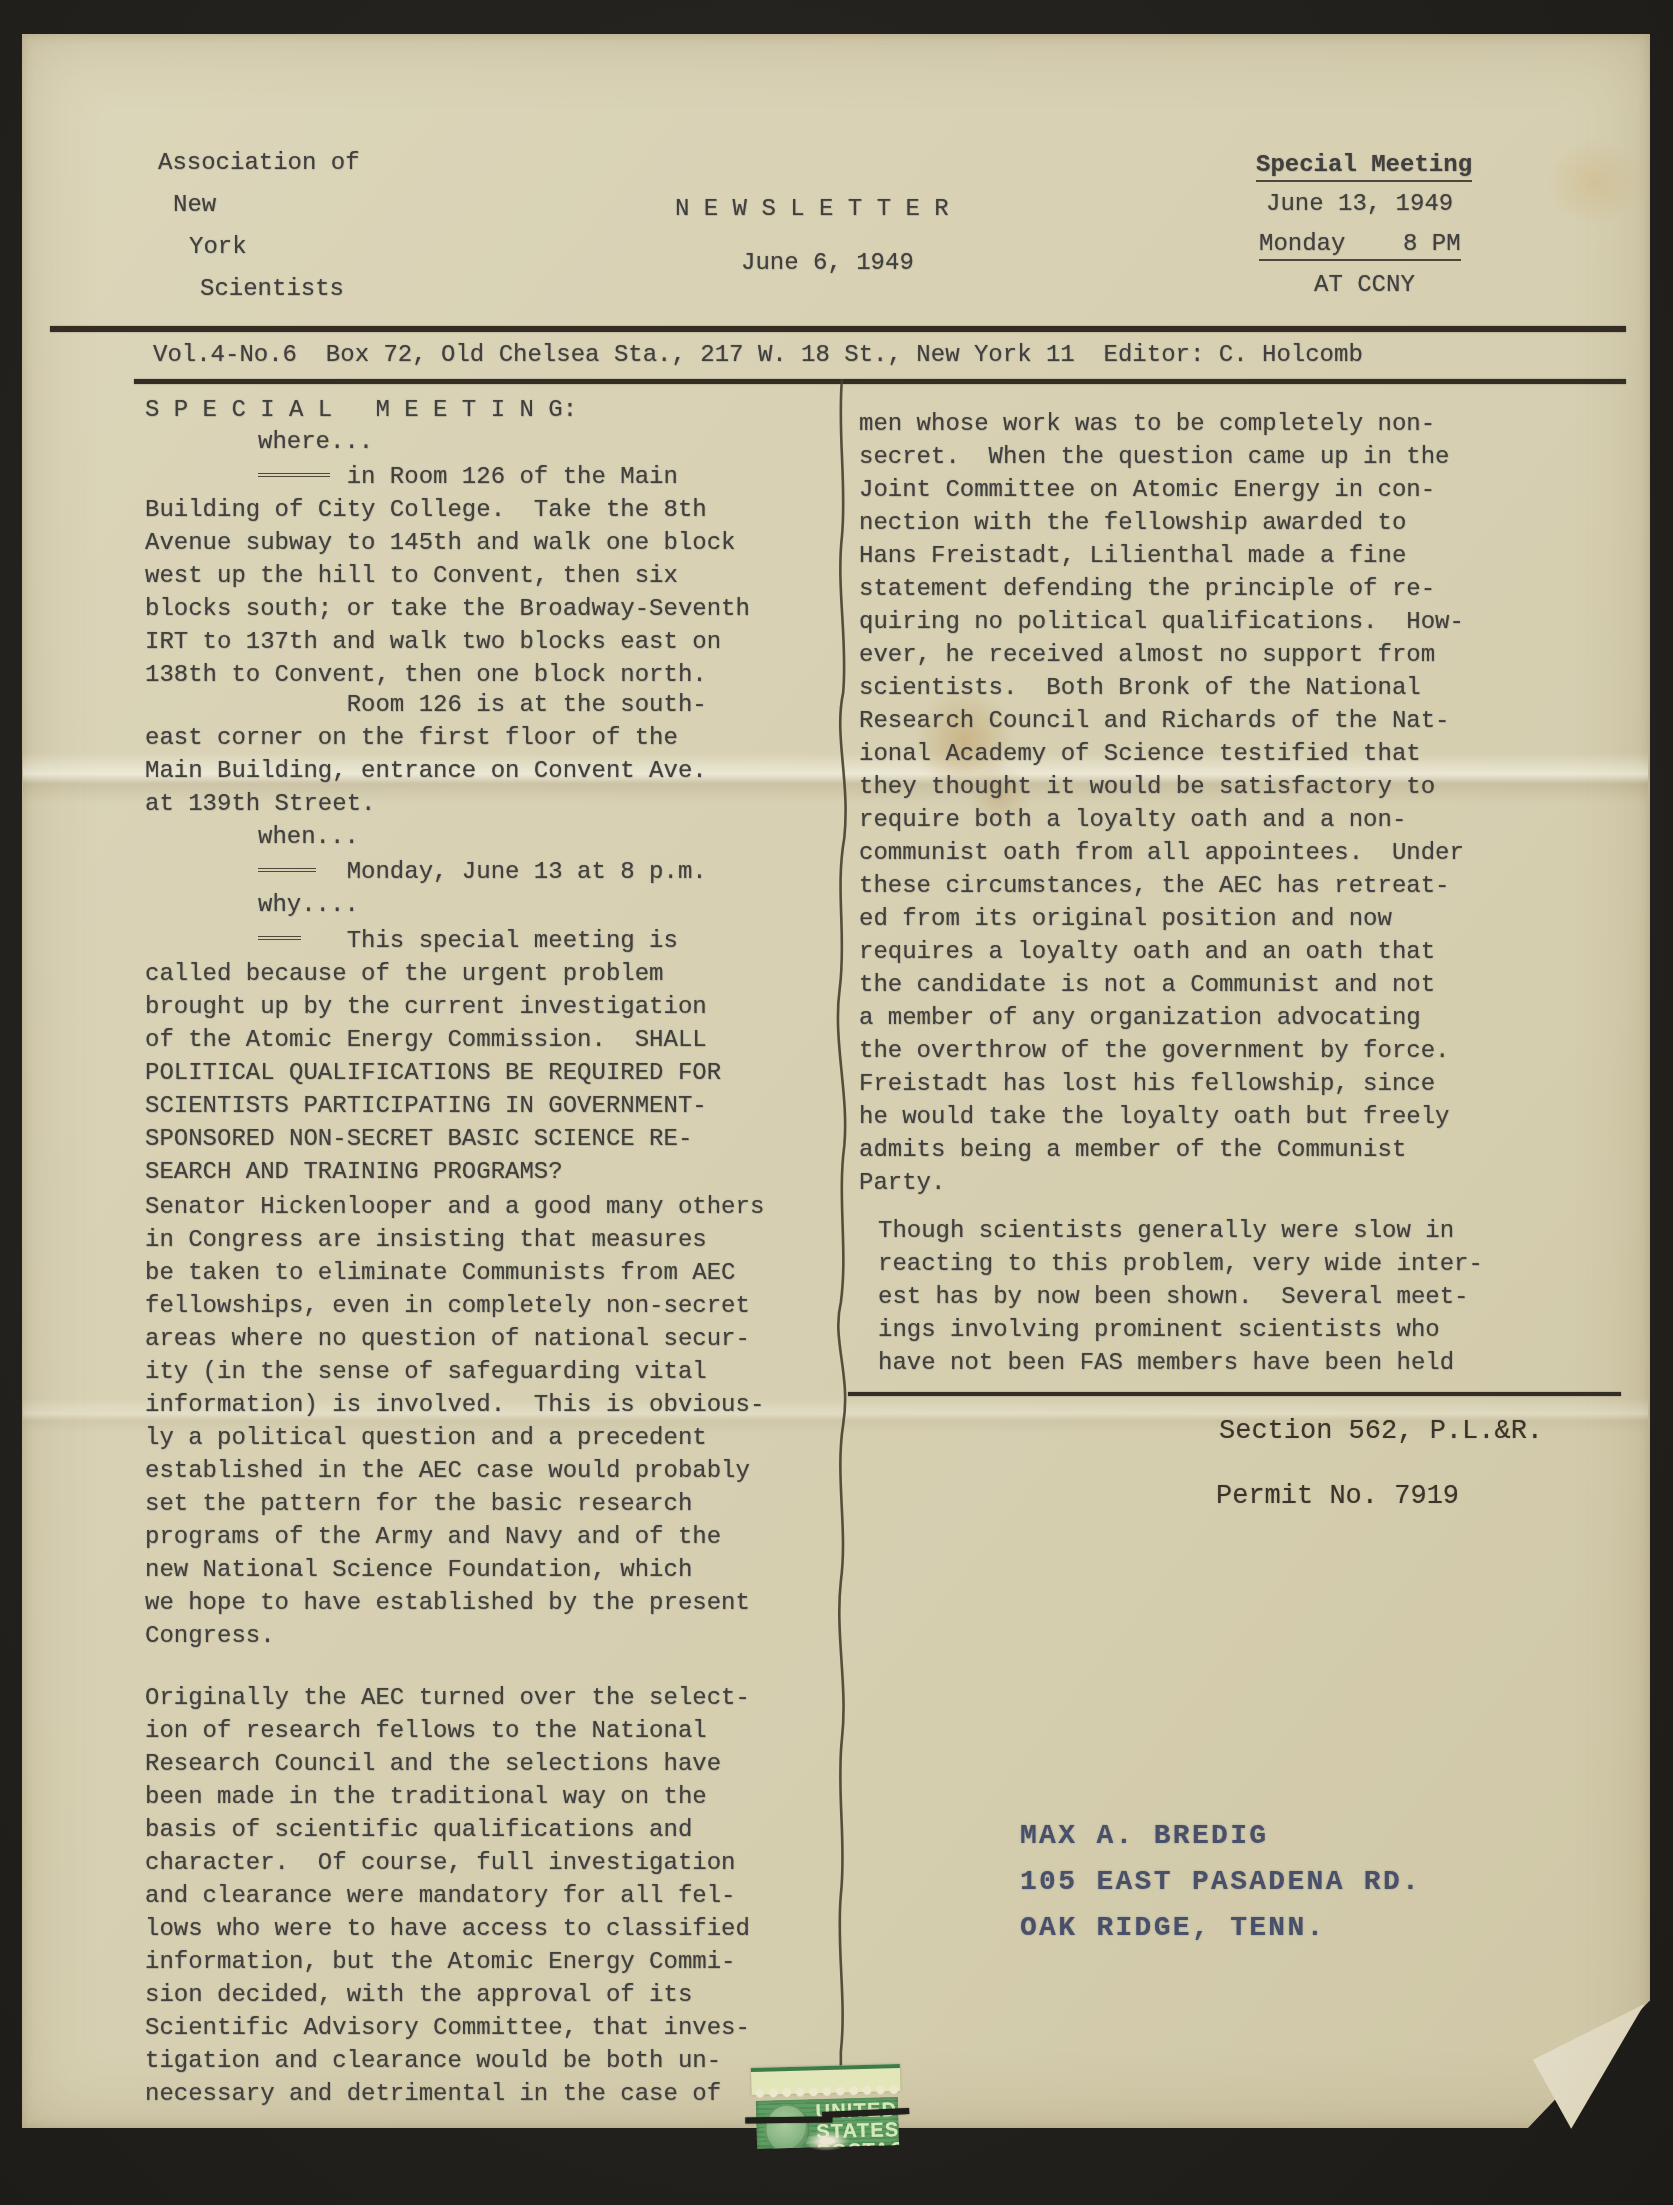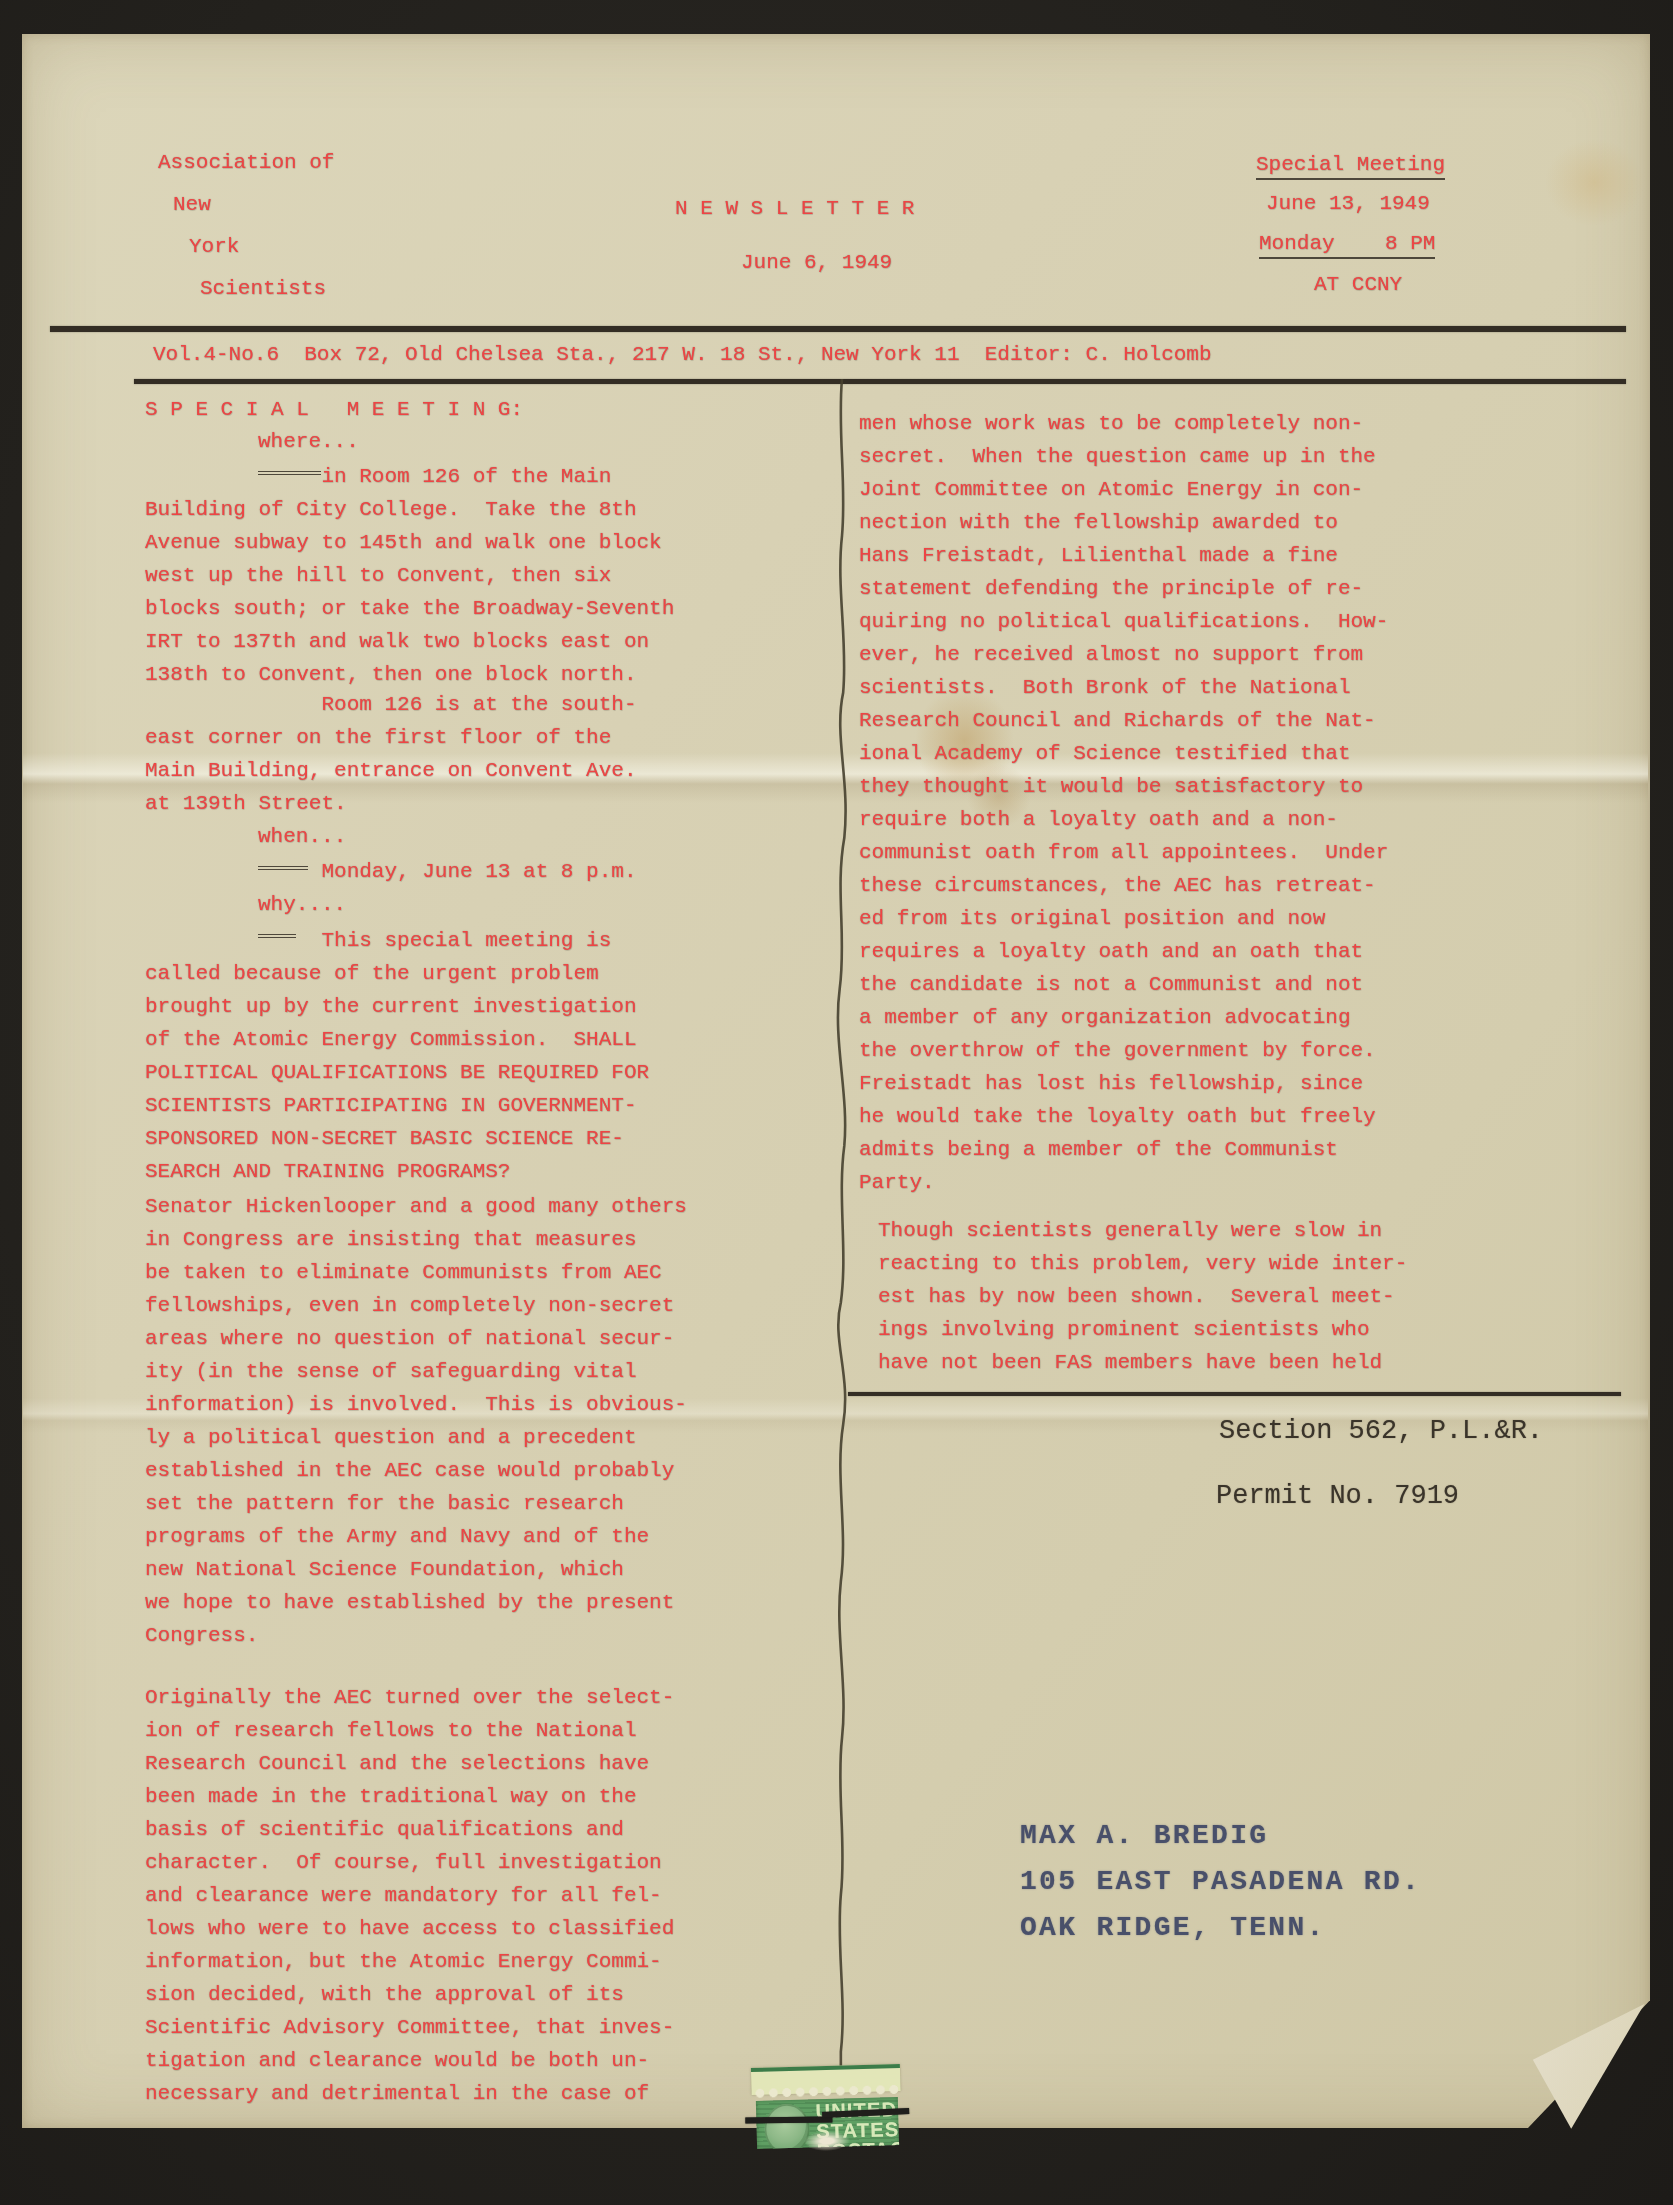--- a/index.html
+++ b/index.html
@@ -14,21 +14,21 @@
     clip-path:polygon(0 0,100% 0,100% 93.9%,92.5% 100%,0 100%);
     box-shadow:inset 0 0 70px rgba(120,100,60,.25), inset 0 0 10.5px rgba(110,90,55,.25);
   }
   .fold{
     position:absolute;left:1528px;top:2000px;width:120px;height:130px;
     background:linear-gradient(115deg,#e4decb 0%,#ded7bd 60%,#d5cdab 100%);
     clip-path:polygon(97% 3%, 4% 46%, 36% 99%);
     filter:drop-shadow(-1.7px -1.7px 1.7px rgba(70,55,30,.45));
   }
   .typed{
-    position:absolute;white-space:pre;color:#ef4444;font-size:21px;line-height:33px;
+    position:absolute;white-space:pre;color:#404040;font-size:24px;line-height:33px;
     text-shadow:0 0 1.2px rgba(55,48,38,.45), 0.6px 0.6px 0 rgba(55,48,38,.12);
   }
   .u5{border-bottom:2.9px solid rgba(53,47,38,.85);padding-bottom:2.3px;}
   .udbl{border-bottom:4.1px double rgba(53,47,38,.85);padding-bottom:18px;}
   .rule{position:absolute;background:#332d24;box-shadow:0 0 1.2px rgba(50,45,35,.8);}
   .address{
     position:absolute;white-space:pre;color:#49506a;font-weight:bold;
     font-size:28px;line-height:46px;letter-spacing:2.3px;
     text-shadow:0 0 1.7px rgba(73,80,106,.55);
   }
@@ -80,21 +80,21 @@
 <div class="stain s3"></div>
 
 <div class="typed" style="left:158px;top:146px;">Association of</div>
 <div class="typed" style="left:173px;top:188px;">New</div>
 <div class="typed" style="left:189px;top:230px;">York</div>
 <div class="typed" style="left:200px;top:272px;">Scientists</div>
 
 <div class="typed" style="left:675px;top:180px;margin-top:12px;">N E W S L E T T E R</div>
 <div class="typed" style="left:741px;top:246px;">June 6, 1949</div>
 
-<div class="typed" style="left:1256px;top:148px;"><span class="u5">Special Meeting</span></div>
+<div class="typed" style="left:1256px;top:148px;font-weight:bold;"><span class="u5">Special Meeting</span></div>
 <div class="typed" style="left:1266px;top:187px;">June 13, 1949</div>
 <div class="typed" style="left:1259px;top:227px;"><span class="u5">Monday    8 PM</span></div>
 <div class="typed" style="left:1314px;top:268px;">AT CCNY</div>
 
 <div class="rule" style="left:50px;top:326px;width:1576px;height:5.8px;"></div>
 <div class="typed" style="left:145px;top:338px;margin-left:8px;">Vol.4-No.6  Box 72, Old Chelsea Sta., 217 W. 18 St., New York 11  Editor: C. Holcomb</div>
 <div class="rule" style="left:134px;top:379px;width:1492px;height:4.6px;"></div>
 
 <svg class="divider" viewBox="0 0 76 2920" preserveAspectRatio="none">
   <path d="M38 0 C30 90 46 180 38 270 C28 360 48 450 40 540 C24 615 52 690 42 790 C26 880 46 960 34 1050 C22 1140 50 1230 42 1320 C30 1410 48 1500 36 1590 C20 1655 54 1715 40 1800 C26 1890 48 1980 36 2070 C26 2160 48 2250 38 2340 C28 2430 46 2520 36 2610 C28 2700 46 2790 36 2880 L36 2920" fill="none" stroke="#46402f" stroke-width="4.5" opacity="0.9"></path>

